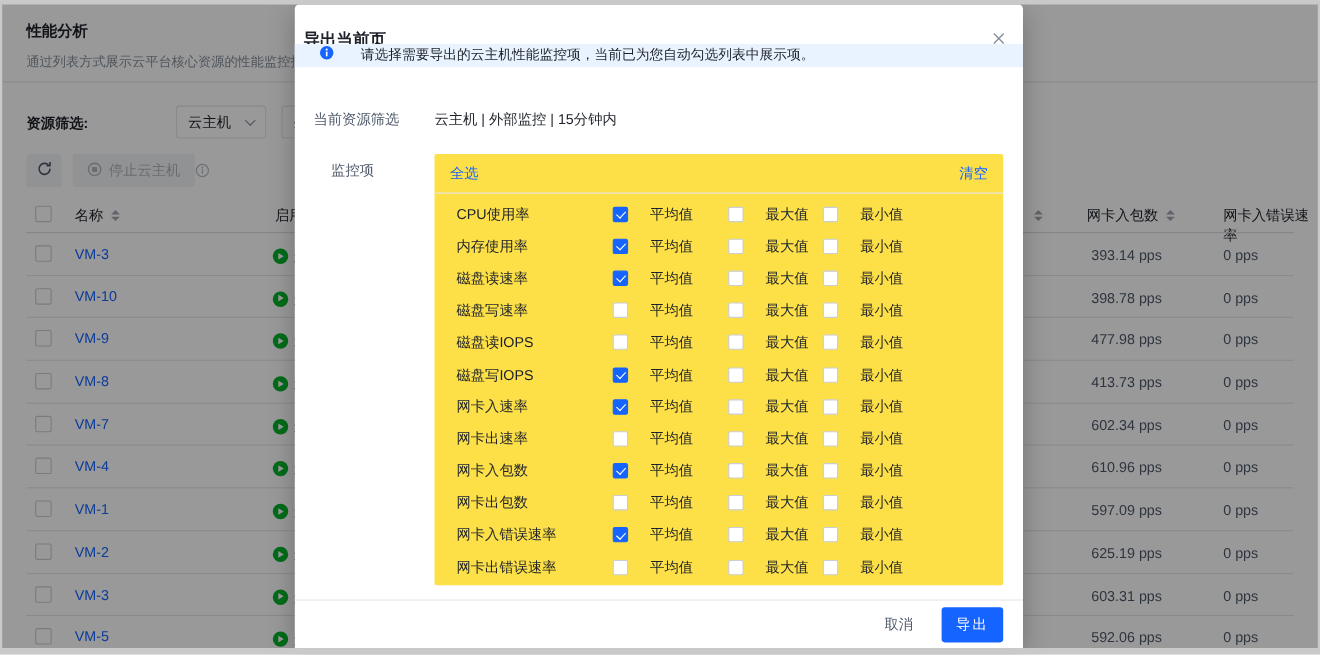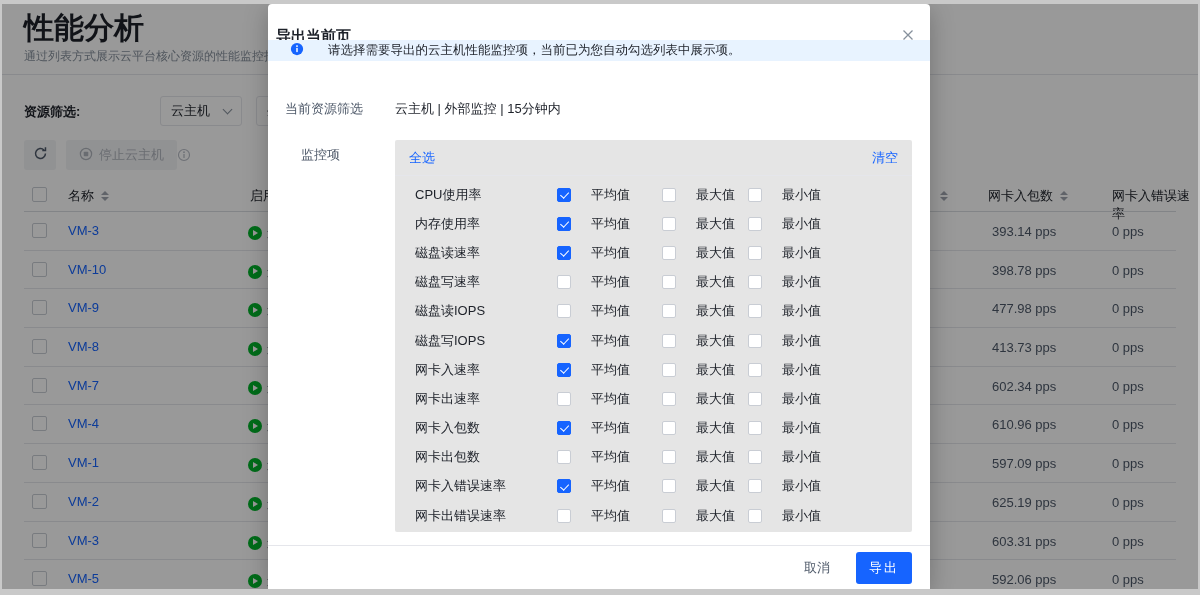--- a/index.html
+++ b/index.html
@@ -7,21 +7,21 @@
     --ink:#1d2129; --ink2:#4e5969; --muted:#86909c; --disabled:#b0b5bd;
     --line:#e5e6eb; --cbline:#c9cdd4;
   }
   *{box-sizing:border-box;margin:0;padding:0;font-family:"Liberation Sans","DejaVu Sans",sans-serif;}
   body{background:#fff;}
   .stage{position:relative;width:1200px;height:595px;background:#fff;overflow:hidden;}
   .stage::after{content:'';position:absolute;inset:0;border:solid #c9c9c9;border-width:4px 2px 6px 2px;pointer-events:none;z-index:60;}
 
   
   .page{position:absolute;inset:0;background:#fff;}
-  .pg-title{position:absolute;left:24px;top:8px;font-size:30px;font-weight:700;color:var(--ink);}
+  .pg-title{position:absolute;left:24px;top:20px;font-size:14px;font-weight:700;color:var(--ink);}
   .pg-sub{position:absolute;left:24px;top:48px;font-size:12px;color:var(--muted);white-space:nowrap;}
   .pg-divider{position:absolute;left:0;right:0;top:74px;height:1px;background:var(--line);}
   .flt-label{position:absolute;left:24px;top:103px;font-size:13px;font-weight:700;color:var(--ink);}
   .flt-select{position:absolute;left:160px;top:96px;width:82px;height:30px;border:1px solid var(--line);border-radius:3px;background:#fff;display:flex;align-items:center;justify-content:space-between;padding:0 10px;font-size:13px;color:var(--ink);cursor:pointer;}
   .chev{width:7px;height:7px;border-right:1.4px solid var(--muted);border-bottom:1.4px solid var(--muted);transform:rotate(45deg);margin-top:-4px;}
   .flt-ext{position:absolute;left:256px;top:96px;width:96px;height:30px;border:1px solid var(--line);border-radius:3px;background:#fff;display:flex;align-items:center;padding:0 10px;font-size:13px;color:var(--ink);cursor:pointer;}
   .tb-refresh{position:absolute;left:24px;top:140px;width:32px;height:30px;background:#f2f3f5;border:none;border-radius:3px;display:flex;align-items:center;justify-content:center;cursor:pointer;}
   .tb-stop{position:absolute;left:66px;top:140px;height:30px;background:#f2f3f5;border:none;border-radius:3px;display:flex;align-items:center;gap:6px;padding:0 13px;font-size:13px;color:var(--disabled);cursor:not-allowed;}
   .tb-info{position:absolute;left:177px;top:148px;width:14px;height:14px;}
   
@@ -56,21 +56,21 @@
   .modal{position:absolute;left:268px;top:4px;width:662px;height:585px;background:#fff;border-radius:4px 4px 0 0;box-shadow:0 6px 24px rgba(0,0,0,.25);z-index:20;}
   .m-head{position:relative;height:36px;padding:11px 8px 0;margin-top:12px;}
   .m-title{font-size:15px;font-weight:700;color:var(--ink);}
   .m-close{position:absolute;right:16px;top:13px;width:12px;height:12px;cursor:pointer;background:none;border:none;padding:0;}
   .m-banner{position:absolute;left:0;right:0;top:36px;height:21px;background:var(--banner);display:flex;align-items:center;gap:24px;padding:0 22px;}
   .m-banner-text{font-size:12.5px;color:var(--ink);}
   .lbl{font-size:13px;color:var(--ink2);}
   .cur-label{position:absolute;left:17px;top:96px;}
   .cur-value{position:absolute;left:127px;top:96px;font-size:13px;font-weight:500;color:var(--ink);}
   .met-label{position:absolute;left:17px;top:142px;margin-left:16px;}
-  .panel{position:absolute;left:127px;top:136px;width:517px;height:392px;background:#e5e5e5;border-radius:2px;}
+  .panel{position:absolute;left:127px;top:136px;width:517px;height:392px;background:#fde047;border-radius:2px;}
   .panel-head{height:36px;display:flex;align-items:center;justify-content:space-between;padding:0 14px;border-bottom:1px solid var(--line);}
   .link{font-size:13px;font-weight:500;color:var(--accent);text-decoration:none;cursor:pointer;background:none;border:none;padding:0;}
   .m-rows{padding-top:4px;}
   .m-row{position:relative;height:29.2px;}
   .m-label{position:absolute;left:20px;top:50%;transform:translateY(-50%);font-size:13px;color:var(--ink);}
   .cb-item{position:absolute;top:50%;transform:translateY(-50%);display:flex;align-items:center;gap:7px;cursor:pointer;}
   .cb-item.c0{left:162px;} .cb-item.c1{left:255px;padding-left:12px;} .cb-item.c2{left:353px;}
   .cb{position:relative;width:14px;height:14px;border:1px solid var(--cbline);border-radius:2px;background:#fff;flex:none;}
   .cb.checked{background:var(--accent);border-color:var(--accent);}
   .cb.checked::after{content:'';position:absolute;left:4.2px;top:1.4px;width:3.6px;height:7.4px;border:solid #fff;border-width:0 1.8px 1.8px 0;transform:rotate(43deg);}

